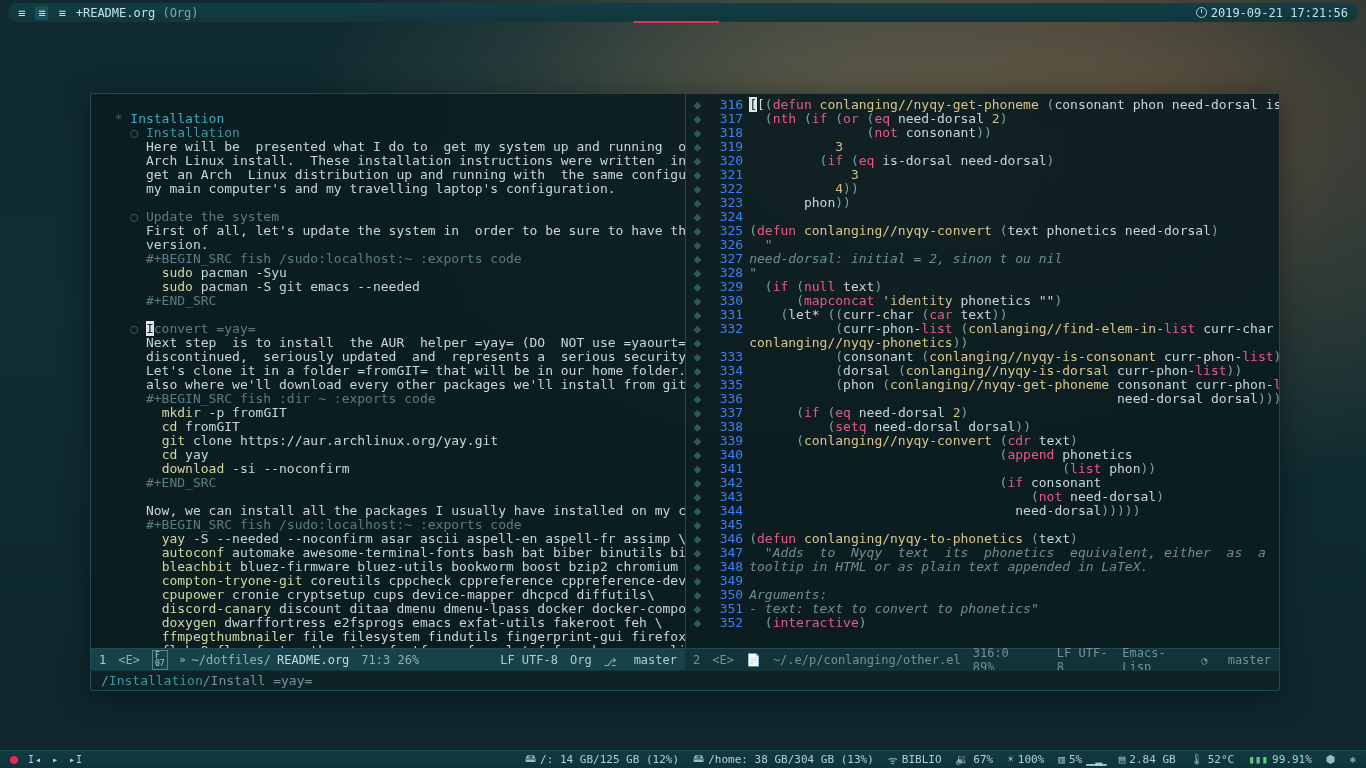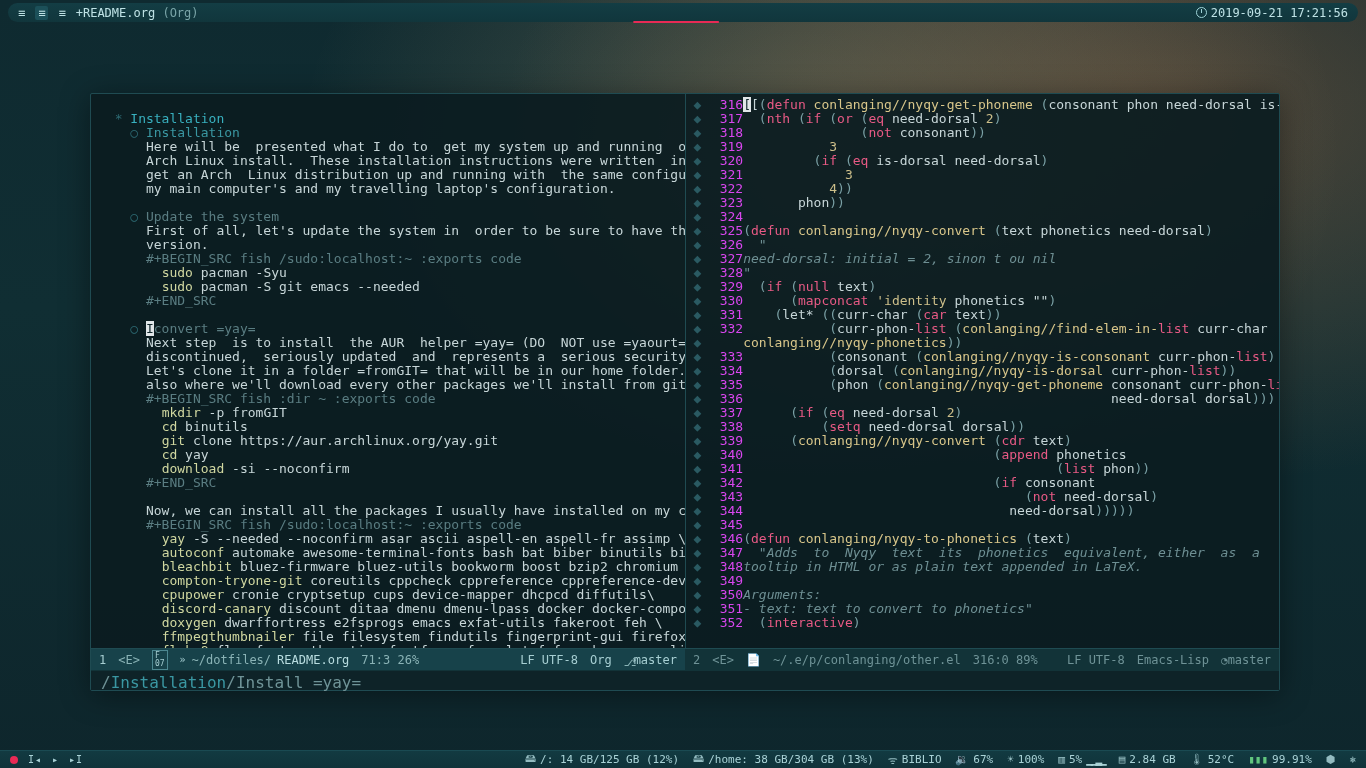--- a/index.html
+++ b/index.html
@@ -50,39 +50,39 @@
 .bullet{color:#2d6a73}
 .h1{color:#38b0bf}
 .h2{color:#3a97a2}
 .dim{color:#5a7d82}
 .kw{color:#d0d7a0;font-weight:normal}
 .fn{color:#d8c68a}
 .num{color:#cdbf8a}
 .str{color:#6e8f93;font-style:italic}
 .paren{color:#7aa0a5}
 .pink{color:#e85a85}
-.ln{color:#d946ef;display:inline-block;width:34px;text-align:right;margin-right:0}
+.ln{color:#3b82f6;display:inline-block;width:34px;text-align:right;margin-right:6px}
 .diamond{color:#2a5a62}
 .right .row{display:block}
 .cursor{background:#e0e6e8;color:#10262b}
 .hl{background:#1c3e45}
 
 
 .modelines{display:flex;height:22px}
 .ml{flex:1;display:flex;align-items:center;background:#17424a;color:#a6ced2;font-size:12px;padding:0 8px;gap:12px;border-top:1px solid #1f4b52}
 .ml.inactive{background:#123338;color:#6f9397}
 .ml .seg{display:flex;align-items:center;gap:6px}
 .ml .fp{color:#b9dde0}
 .ml .br{color:#8ab3b6}
-.ml .master{display:flex;align-items:center;gap:0}
+.ml .master{display:flex;align-items:center;gap:20px}
 .gitfork{width:10px;height:10px;display:inline-block}
 .gitfork::before{content:"⎇";font-size:11px;color:#8ab3b6}
 .clockmini::before{content:"◔";font-size:11px}
 
-.breadcrumb{height:20px;padding:2px 10px;color:#6f9397;font-size:16px;border-top:1px solid #123338;background:#0e2328}
+.breadcrumb{height:20px;padding:2px 10px;color:#6f9397;font-size:13px;border-top:1px solid #123338;background:#0e2328}
 .breadcrumb .sec{color:#3a97a2}
 
 
 .sysbar{
   position:absolute;left:0;right:0;bottom:0;
   height:18px;
   background:linear-gradient(#123a41,#10333a);
   border-top:1px solid #1a4a52;
   display:flex;align-items:center;
   color:#aad3d7;font-size:11px;
@@ -136,21 +136,21 @@
 <span class="gut">        </span><span class="kw">sudo</span><span> pacman -S git emacs --needed</span>
 <span class="gut">      </span><span class="dim">#+END_SRC</span>
 
 <span class="bullet">    ○ </span><span class="hl"><span class="cursor">I</span></span><span class="dim">convert =yay=</span>
 <span class="gut">      </span><span>Next step  is to install  the AUR  helper =yay= (DO  NOT use =yaourt=,  it is</span>
 <span class="gut">      </span><span>discontinued,  seriously updated  and  represents a  serious security  flaw).</span>
 <span class="gut">      </span><span>Let's clone it in a folder =fromGIT= that will be in our home folder. This is</span>
 <span class="gut">      </span><span>also where we'll download every other packages we'll install from git.</span>
 <span class="gut">      </span><span class="dim">#+BEGIN_SRC fish :dir ~ :exports code</span>
 <span class="gut">        </span><span class="kw">mkdir</span><span> -p fromGIT</span>
-<span class="gut">        </span><span class="kw">cd</span><span> binutils</span>
+<span class="gut">        </span><span class="kw">cd</span><span> fromGIT</span>
 <span class="gut">        </span><span class="kw">git</span><span> clone https://aur.archlinux.org/yay.git</span>
 <span class="gut">        </span><span class="kw">cd</span><span> yay</span>
 <span class="gut">        </span><span class="kw">download</span><span> -si --noconfirm</span>
 <span class="gut">      </span><span class="dim">#+END_SRC</span>
 
 <span class="gut">      </span><span>Now, we can install all the packages I usually have installed on my computer.</span>
 <span class="gut">      </span><span class="dim">#+BEGIN_SRC fish /sudo:localhost:~ :exports code</span>
 <span class="gut">        </span><span class="kw">yay</span><span> -S --needed --noconfirm asar ascii aspell-en aspell-fr assimp \</span>
 <span class="gut">        </span><span class="kw">autoconf</span><span> automake awesome-terminal-fonts bash bat biber binutils bison \</span>
 <span class="gut">        </span><span class="kw">bleachbit</span><span> bluez-firmware bluez-utils bookworm boost bzip2 chromium clisp \</span>

